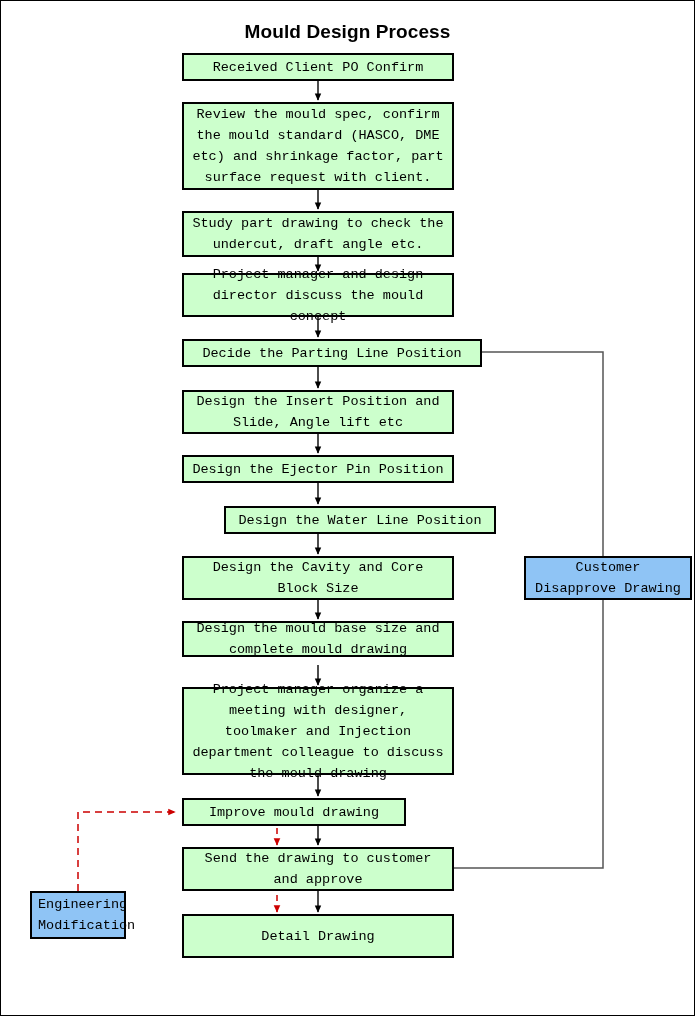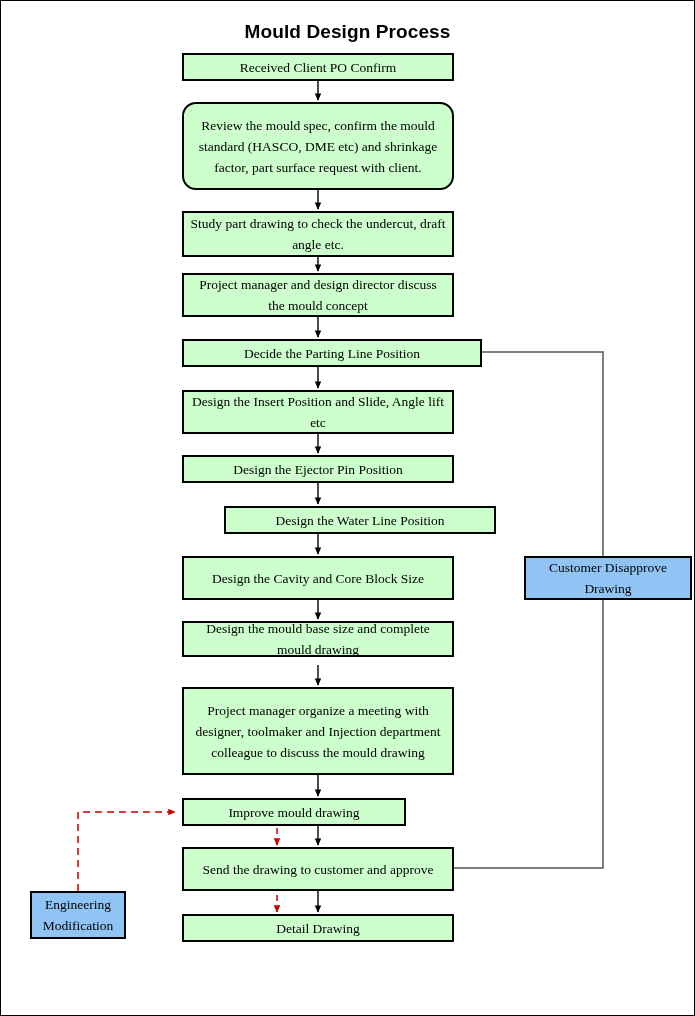--- a/index.html
+++ b/index.html
@@ -29,21 +29,21 @@
     height: 1016px;
   }
   .node-box {
     position: absolute;
     box-sizing: border-box;
     border: 2px solid #000000;
     display: flex;
     align-items: center;
     justify-content: center;
     text-align: center;
-    font-family: Liberation Serif, serif;
+    font-family: Liberation Mono, monospace;
     font-size: 13.5px;
     line-height: 21px;
     color: #000000;
     padding: 0 6px;
   }
   .node-process { background: #ccffcc; }
   .node-event   { background: #8fc4f5; }
   .node-box > span { display: block; width: 100%; }
   #chart-title {
     position: absolute;
@@ -100,21 +100,21 @@
   <g stroke="#cc0000" stroke-width="1.5" fill="none" stroke-dasharray="6,5" marker-end="url(#arrow-red)">
     <line x1="277" y1="828" x2="277" y2="845"></line>
     <line x1="277" y1="895" x2="277" y2="912"></line>
   </g>
 </svg>
 
 <div id="nodes-layer">
     <div class="node-box node-process" style="left: 182px; top: 53px; width: 272px; height: 28px;">
       <span>Received Client PO Confirm</span>
     </div>
-    <div class="node-box node-process" style="left: 182px; top: 102px; width: 272px; height: 88px; border-radius: 14px;">
+    <div class="node-box node-process" style="left: 182px; top: 102px; width: 272px; height: 88px;">
       <span>Review the mould spec, confirm the mould standard (HASCO, DME etc) and shrinkage factor, part surface request with client.</span>
     </div>
     <div class="node-box node-process" style="left: 182px; top: 211px; width: 272px; height: 46px;">
       <span>Study part drawing to check the undercut, draft angle etc.</span>
     </div>
     <div class="node-box node-process" style="left: 182px; top: 273px; width: 272px; height: 44px;">
       <span>Project manager and design director discuss the mould concept</span>
     </div>
     <div class="node-box node-process" style="left: 182px; top: 339px; width: 300px; height: 28px;">
       <span>Decide the Parting Line Position</span>
@@ -136,21 +136,21 @@
     </div>
     <div class="node-box node-process" style="left: 182px; top: 687px; width: 272px; height: 88px;">
       <span>Project manager organize a meeting with designer, toolmaker and Injection department colleague to discuss the mould drawing</span>
     </div>
     <div class="node-box node-process" style="left: 182px; top: 798px; width: 224px; height: 28px;">
       <span>Improve mould drawing</span>
     </div>
     <div class="node-box node-process" style="left: 182px; top: 847px; width: 272px; height: 44px;">
       <span>Send the drawing to customer and approve</span>
     </div>
-    <div class="node-box node-process" style="left: 182px; top: 914px; width: 272px; height: 28px;">
+    <div class="node-box node-process" style="left: 182px; top: 914px; width: 272px; height: 44px;">
       <span>Detail Drawing</span>
     </div>
     <div class="node-box node-event" style="left: 524px; top: 556px; width: 168px; height: 44px;">
       <span>Customer Disapprove Drawing</span>
     </div>
     <div class="node-box node-event" style="left: 30px; top: 891px; width: 96px; height: 48px;">
       <span>Engineering Modification</span>
     </div>
   </div>
 

